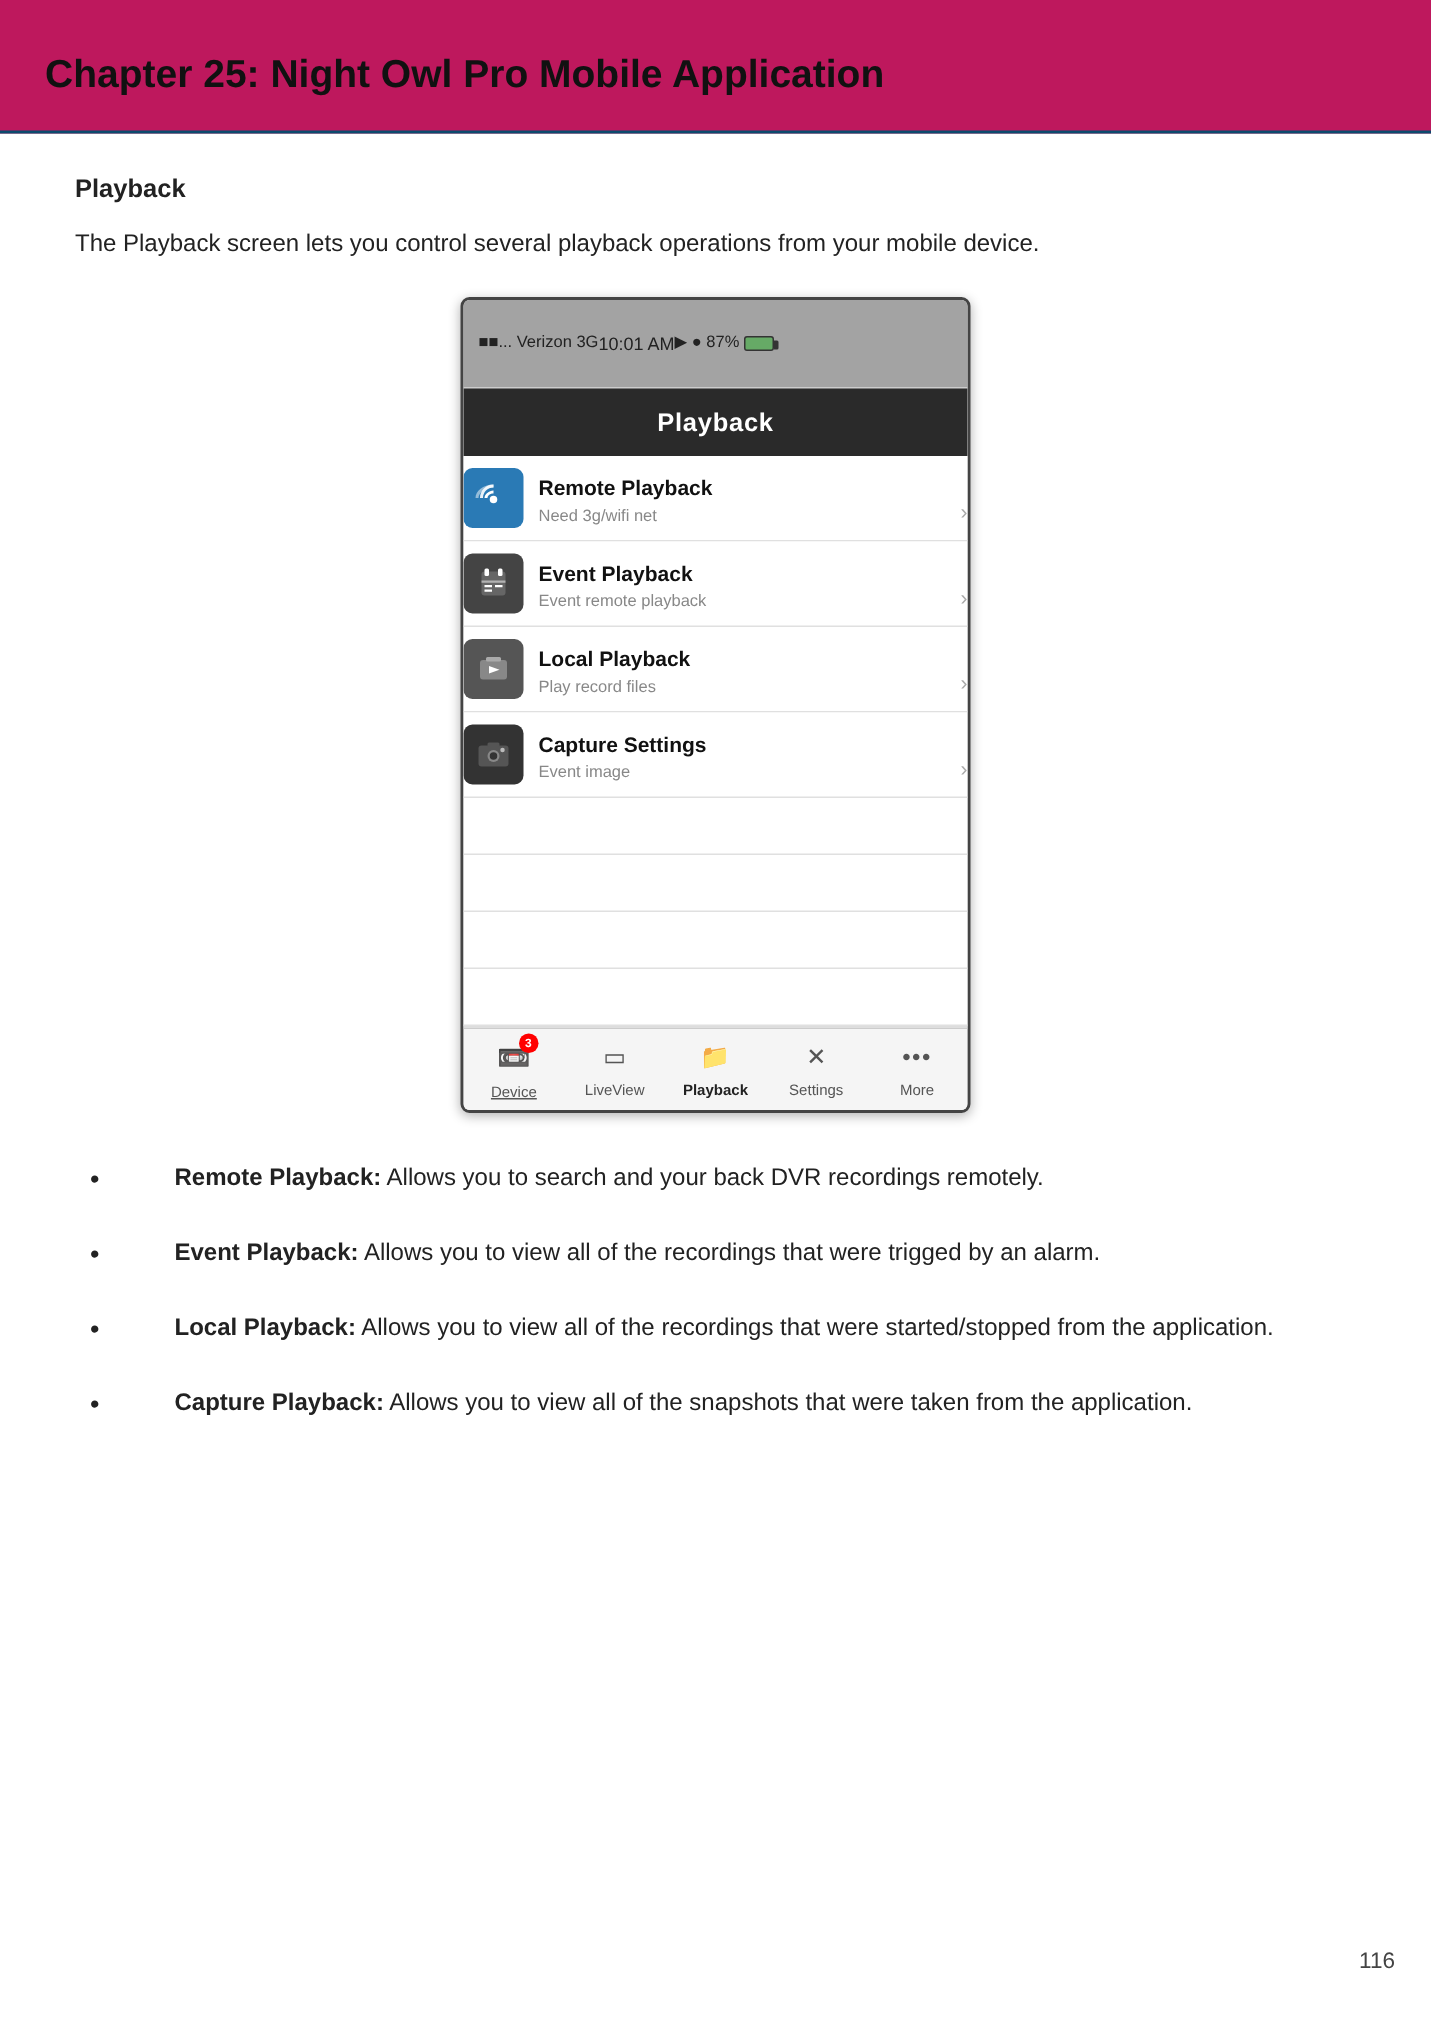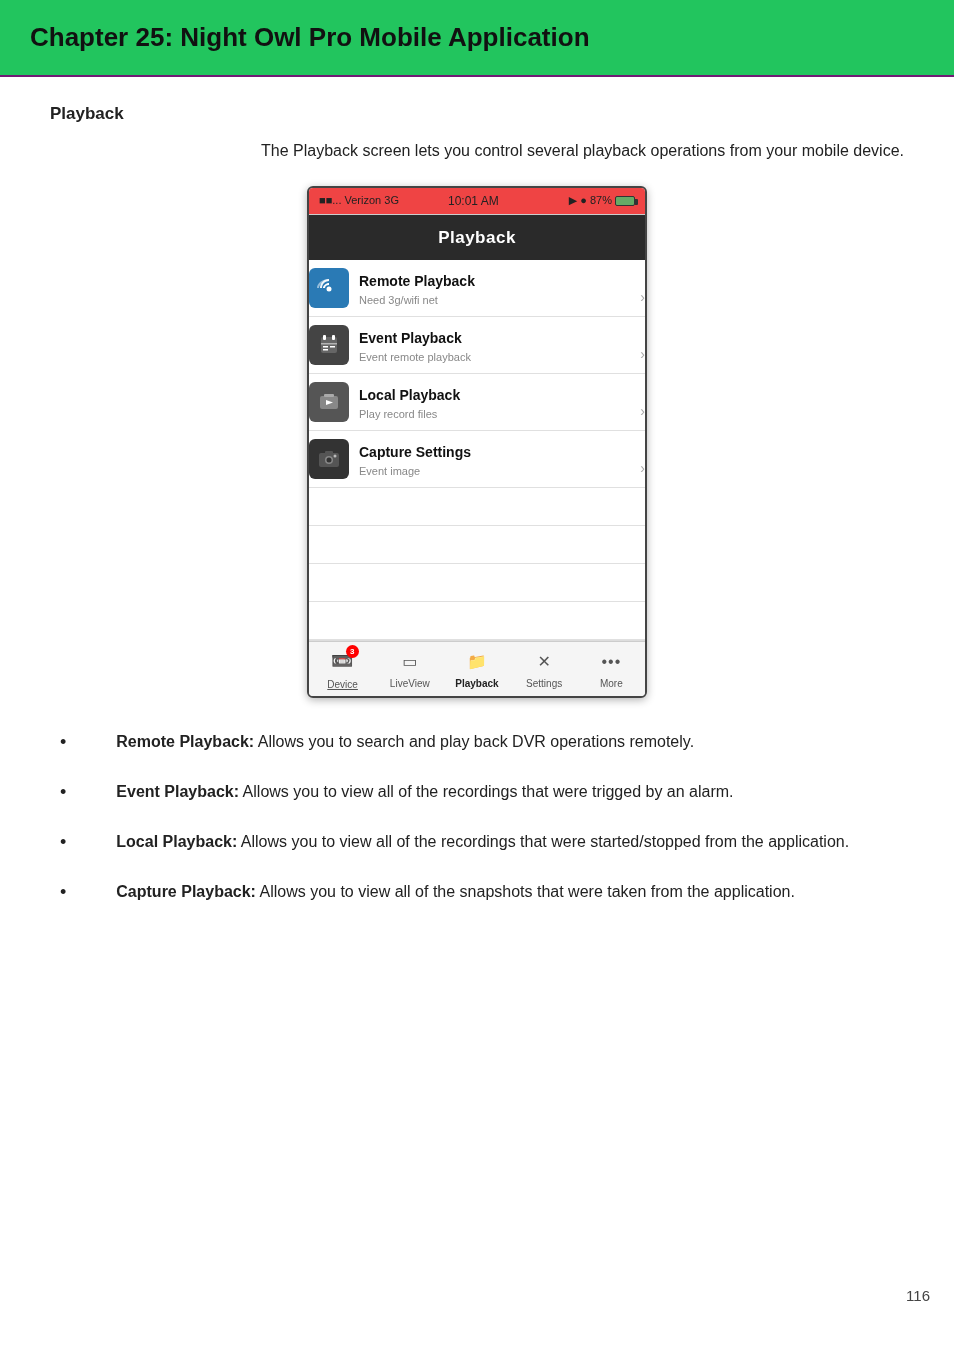--- a/index.html
+++ b/index.html
@@ -8,23 +8,23 @@
       background: #ffffff;
       width: 954px;
       min-height: 1352px;
       color: #222;
       font-size: 16px;
       line-height: 1.5;
     }
 
     
     .chapter-header {
-      background: #22c55e;
-      padding: 18px 30px 18px 30px;
-      border-bottom: 2px solid #701a75;
+      background: #be185d;
+      padding: 30px 30px 18px 30px;
+      border-bottom: 2px solid #0c4a6e;
     }
     .chapter-header h1 {
       font-size: 26px;
       font-weight: bold;
       color: #111;
     }
 
     
     .content {
       padding: 24px 50px 30px 50px;
@@ -34,53 +34,52 @@
       font-size: 17px;
       font-weight: bold;
       margin-bottom: 10px;
     }
 
     .intro-text {
       font-size: 16px;
       color: #222;
       margin-bottom: 22px;
       line-height: 1.7;
-      text-align: right;
     }
 
     
     .phone-container {
       display: flex;
       justify-content: center;
       margin-bottom: 30px;
     }
 
     .phone {
       width: 340px;
       border: 2px solid #444;
       border-radius: 6px;
       overflow: hidden;
       background: #f5f5f5;
       box-shadow: 0 2px 8px rgba(0,0,0,0.3);
     }
 
     
     .status-bar {
-      background: #ef4444;
-      display: flex;
-      justify-content: space-between;
+      background: #a3a3a3;
+      display: flex;
+      justify-content: flex-start;
       align-items: center;
-      padding: 4px 10px;
+      padding: 20px 10px;
       font-size: 11px;
       color: #222;
       border-bottom: 1px solid #ccc;
     }
     .status-left { font-size: 11px; }
     .status-center { font-size: 12px; font-weight: 500; }
-    .status-right { font-size: 11px; display: flex; align-items: center; gap: 3px; margin-left: 21px; }
+    .status-right { font-size: 11px; display: flex; align-items: center; gap: 3px; }
     .battery-icon {
       display: inline-block;
       width: 20px;
       height: 10px;
       border: 1.5px solid #333;
       border-radius: 2px;
       position: relative;
       background: #6a6;
     }
     .battery-icon::after {
@@ -386,21 +385,21 @@
 
     </div>
   </div>
 
   <div class="bullet-list">
 
     <div class="bullet-item">
       <span class="bullet-dot">•</span>
       <span class="bullet-text">
         <strong>Remote Playback:</strong>
-        <span> Allows you to search and play back DVR operations remotely.</span>
+        <span> Allows you to search and your back DVR recordings remotely.</span>
       </span>
     </div>
 
     <div class="bullet-item">
       <span class="bullet-dot">•</span>
       <span class="bullet-text">
         <strong>Event Playback:</strong>
         <span> Allows you to view all of the recordings that were trigged by an alarm.</span>
       </span>
     </div>

